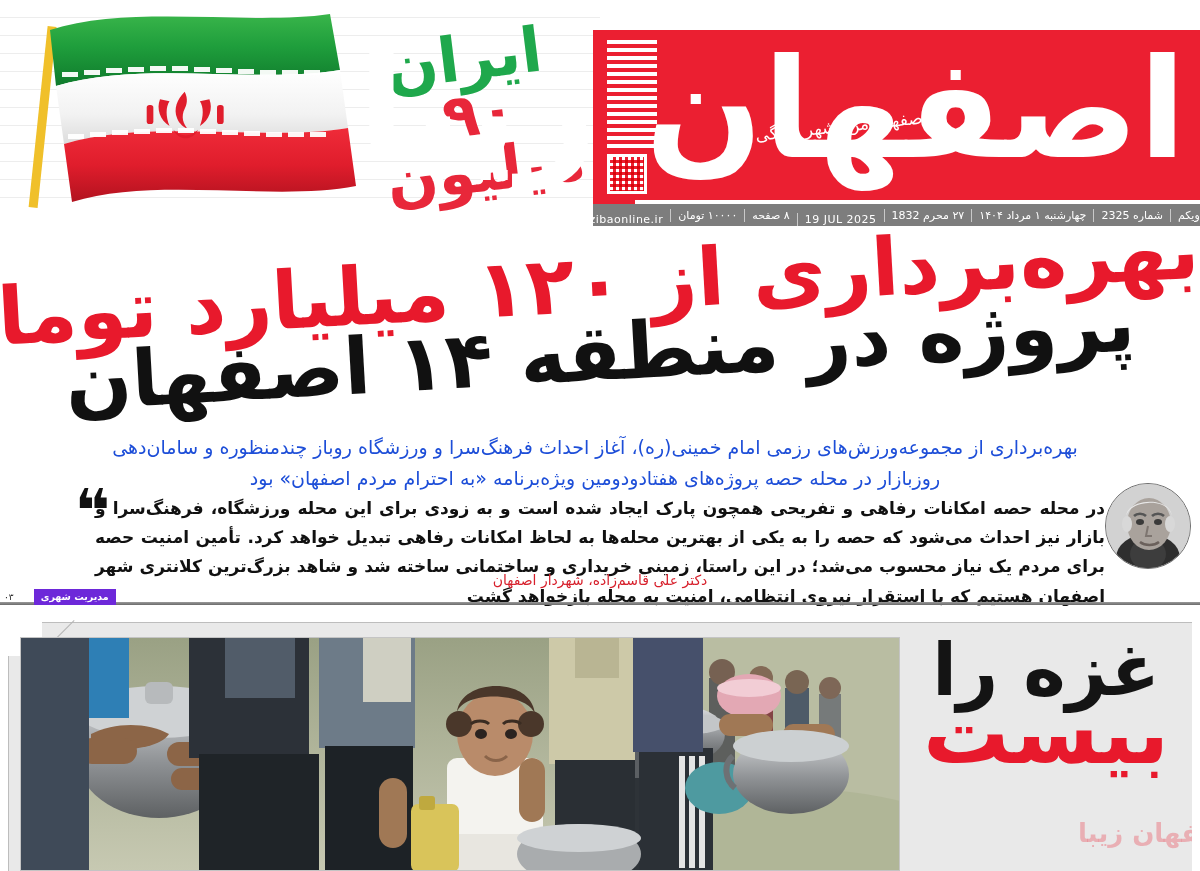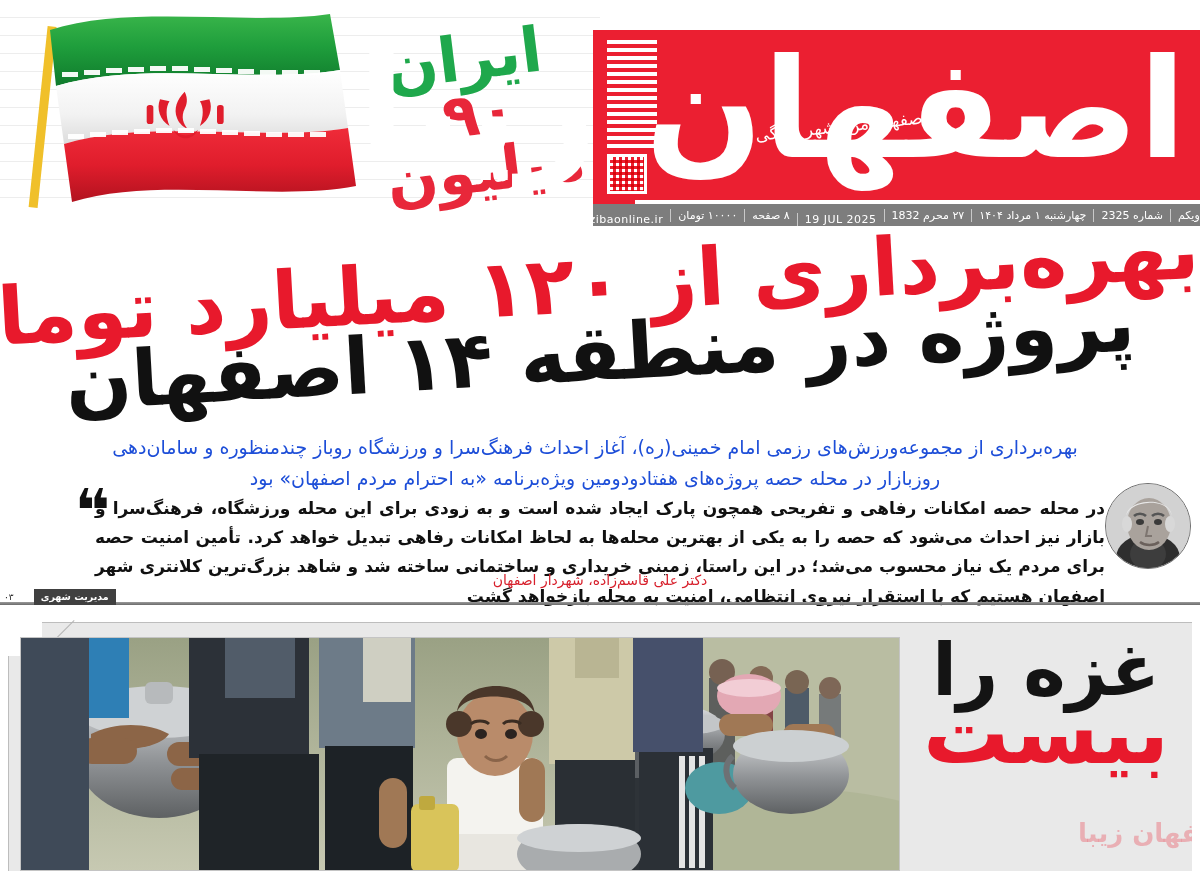--- a/index.html
+++ b/index.html
@@ -244,21 +244,21 @@
   
   .section-tag-row {
     position: absolute;
     left: 4px; top: 589px;
     display: flex;
     align-items: center;
     direction: rtl;
     z-index: 4;
   }
   .section-tag {
-    background: #404040;
+    background: #6d28d9;
     color: #ffffff;
     font-size: 9.5px;
     font-weight: 700;
     padding: 2px 7px 3px 7px;
     letter-spacing: -0.3px;
   }
   .section-page {
     color: #1a1a1a;
     font-size: 9px;
     margin-right: 20px;

